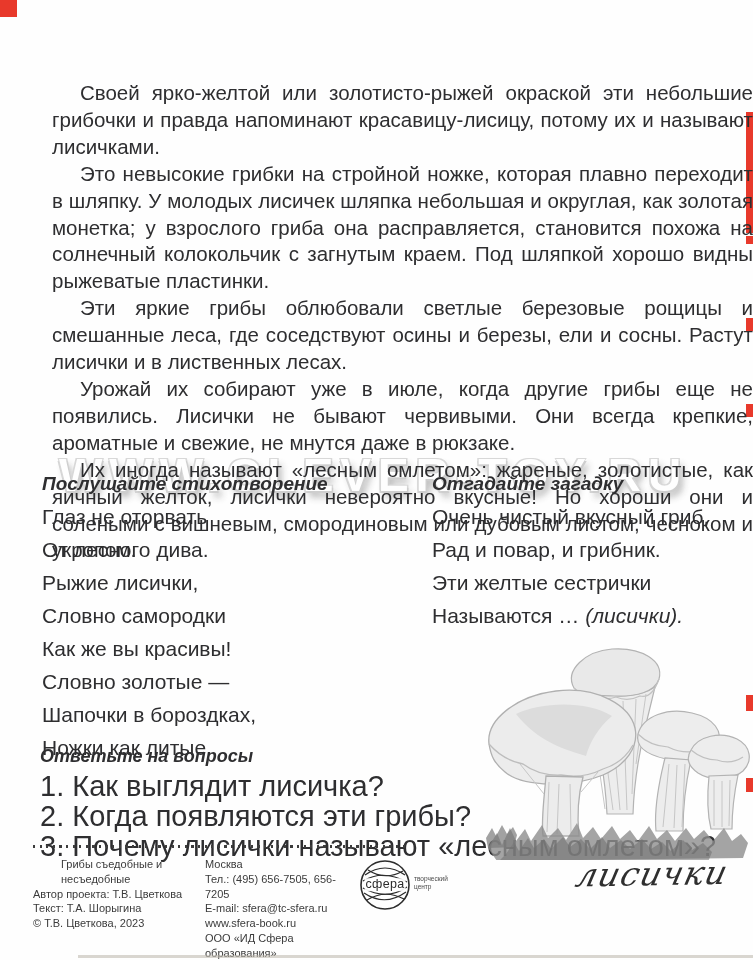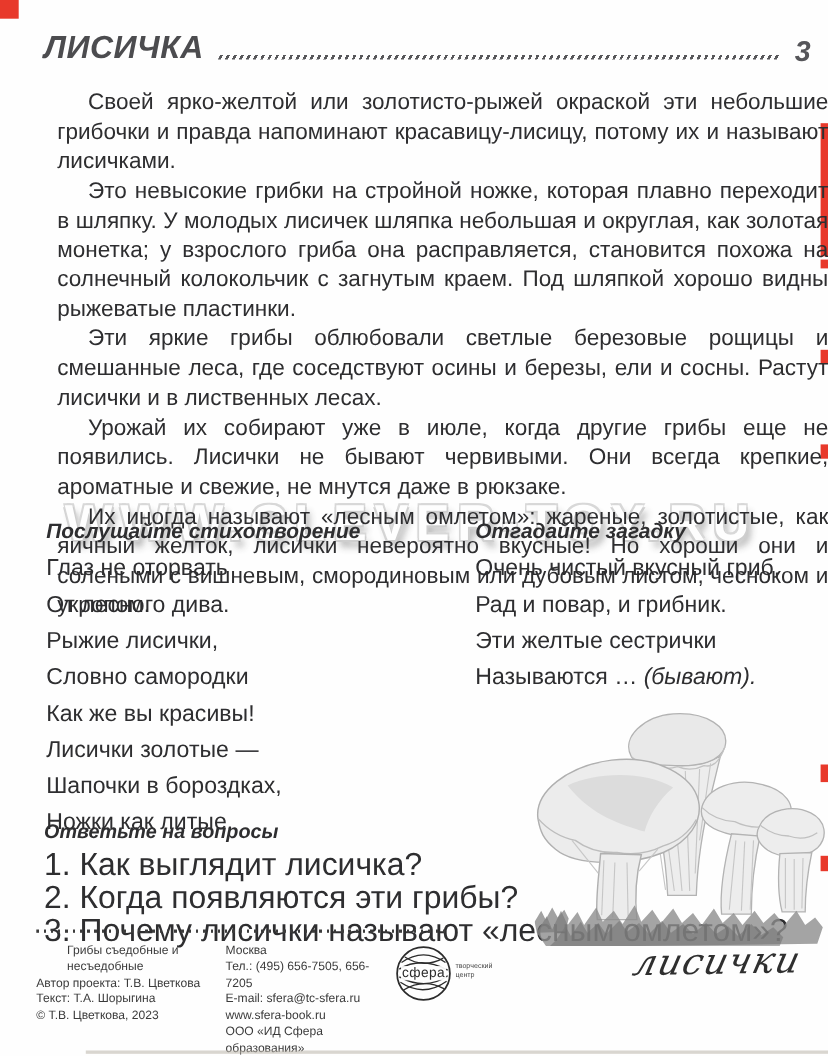--- a/index.html
+++ b/index.html
@@ -97,56 +97,51 @@
   <span class="edge-mark m2"></span>
   <span class="edge-mark m3"></span>
   <span class="edge-mark m4"></span>
   <span class="edge-mark m5"></span>
   <span class="edge-mark m6"></span>
 
   <div class="watermark">WWW.CLEVER-TOY.RU</div>
 
   <div class="printlayer">
 
-    <div class="header">
-      <span class="title">ЛИСИЧКА</span>
-      <span class="leader"></span>
-      <span class="page-num">3</span>
-    </div>
 
     <div class="article">
         <p>Своей ярко-желтой или золотисто-рыжей окраской эти небольшие грибочки и правда напоминают красавицу-лисицу, потому их и называют лисичками.</p>
         <p>Это невысокие грибки на стройной ножке, которая плавно переходит в шляпку. У молодых лисичек шляпка небольшая и округлая, как золотая монетка; у взрослого гриба она расправляется, становится похожа на солнечный колокольчик с загнутым краем. Под шляпкой хорошо видны рыжеватые пластинки.</p>
         <p>Эти яркие грибы облюбовали светлые березовые рощицы и смешанные леса, где соседствуют осины и березы, ели и сосны. Растут лисички и в лиственных лесах.</p>
         <p>Урожай их собирают уже в июле, когда другие грибы еще не появились. Лисички не бывают червивыми. Они всегда крепкие, ароматные и свежие, не мнутся даже в рюкзаке.</p>
         <p>Их иногда называют «лесным омлетом»: жареные, золотистые, как яичный желток, лисички невероятно вкусные! Но хороши они и солеными с вишневым, смородиновым или дубовым листом, чесноком и укропом.</p>
       </div>
 
     <div class="columns">
       <div class="col-poem">
         <div class="col-head">Послушайте стихотворение</div>
         <div>
             <div class="verse-line">Глаз не оторвать</div>
             <div class="verse-line">От лесного дива.</div>
             <div class="verse-line">Рыжие лисички,</div>
             <div class="verse-line">Словно самородки</div>
             <div class="verse-line">Как же вы красивы!</div>
-            <div class="verse-line">Лисички золотые —</div>
+            <div class="verse-line">Словно золотые —</div>
             <div class="verse-line">Шапочки в бороздках,</div>
             <div class="verse-line">Ножки как литые.</div>
           </div>
       </div>
       <div class="col-riddle">
         <div class="col-head">Отгадайте загадку</div>
         <div>
             <div class="verse-line">Очень чистый вкусный гриб,</div>
             <div class="verse-line">Рад и повар, и грибник.</div>
             <div class="verse-line">Эти желтые сестрички</div>
           </div>
-        <div class="verse-line"><span>Называются … </span><span class="answer-italic">(бывают).</span></div>
+        <div class="verse-line"><span>Называются … </span><span class="answer-italic">(лисички).</span></div>
       </div>
     </div>
 
     <div class="questions">
       <div class="q-head">Ответьте на вопросы</div>
       <div>
           <div class="q-item">1. Как выглядит лисичка?</div>
           <div class="q-item">2. Когда появляются эти грибы?</div>
           <div class="q-item">3. Почему лисички называют «лесным омлетом»?</div>
         </div>

